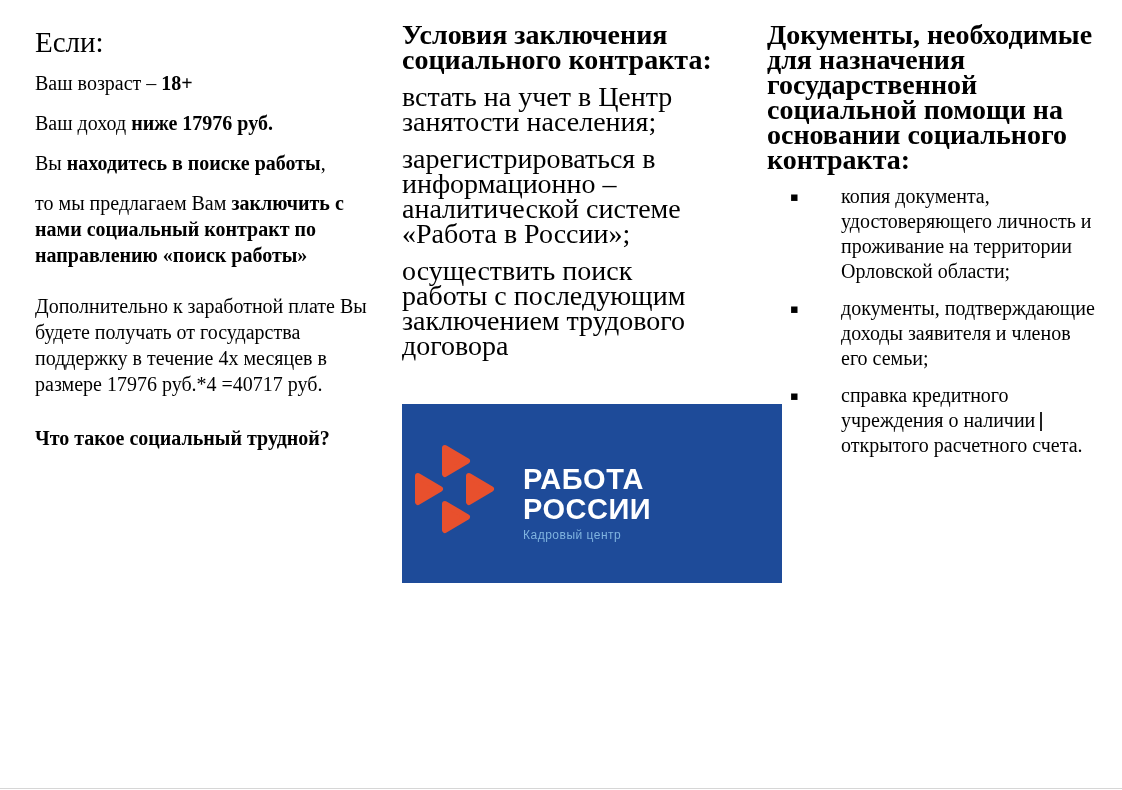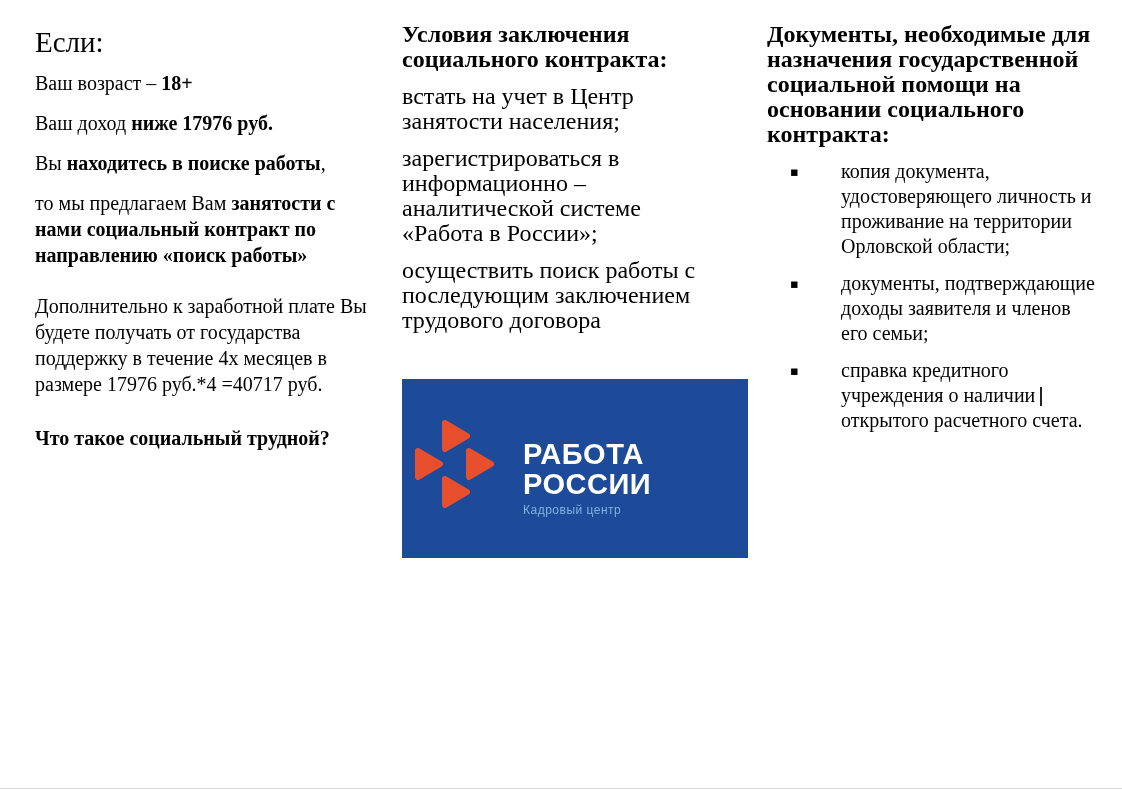--- a/index.html
+++ b/index.html
@@ -8,35 +8,35 @@
     background:#ffffff; color:#000;
     font-family:"Liberation Serif", serif;
   }
   .col { position:absolute; }
   .col-left  { left:35px;  top:25px; width:337px; }
   .col-mid   { left:402px; top:22px; width:322px; }
   .col-right { left:767px; top:22px; width:330px; }
 
   h1.doc-title { font-size:29px; line-height:34px; margin:0 0 11px 0; font-weight:normal; }
   .col-left p { font-size:20px; line-height:26px; margin:8px 0 14px 0; }
-  .col-mid p, .col-right p { font-size:24px; line-height:25px; margin:0 0 12px 0; }
+  .col-mid p, .col-right p { font-size:28px; line-height:25px; margin:0 0 12px 0; }
   .bold { font-weight:bold; }
   .sp1 { margin-top:25px !important; }
   .sp2 { margin-top:28px !important; }
 
   
   .bullet { display:flex; margin:0 0 12px 0; }
   .bullet-marker { flex:0 0 23px; margin-left:23px; font-size:13px; line-height:25px; font-family:"DejaVu Sans", sans-serif; }
   .bullet-text { flex:1 1 auto; font-size:20px; line-height:25px;margin-left:28px; }
 
   
   .caret { display:inline-block; width:1.5px; height:19px; background:#222; vertical-align:-4px; }
 
   
-  .logo { position:relative; margin-top:46px; width:346px; height:179px; }
+  .logo { position:relative; margin-top:46px; width:380px; height:179px; }
   .logo-mark { position:absolute; left:0; top:0; }
   .logo-title {
     position:absolute; left:121px; top:60px;
     font-family:"Liberation Sans", sans-serif; font-weight:bold;
     font-size:29px; line-height:30px; letter-spacing:0.5px; color:#fff;
   }
   .logo-subtitle {
     position:absolute; left:121px; top:124px;
     font-family:"Liberation Sans", sans-serif;
     font-size:12px; letter-spacing:0.5px;
@@ -51,21 +51,21 @@
 
   <section class="col col-left">
     <h1 class="doc-title">Если:</h1>
 
     <p><span>Ваш возраст – </span><b>18+</b></p>
 
     <p><span>Ваш доход </span><b>ниже 17976 руб.</b></p>
 
     <p><span>Вы </span><b>находитесь в поиске работы</b><span>,</span></p>
 
-    <p><span>то мы предлагаем Вам </span><b>занятости с нами социальный контракт по направлению «поиск работы»</b></p>
+    <p><span>то мы предлагаем Вам </span><b>заключить с нами социальный контракт по направлению «поиск работы»</b></p>
 
     <p class="sp1">Дополнительно к заработной плате Вы будете получать от государства поддержку в течение 4х месяцев в размере 17976 руб.*4 =40717 руб.</p>
 
     <p class="bold sp2">Что такое социальный трудной?</p>
 
   </section>
 
   <section class="col col-mid">
     <p class="bold">Условия заключения социального контракта:</p>
     <p>встать на учет в Центр занятости населения;</p>

